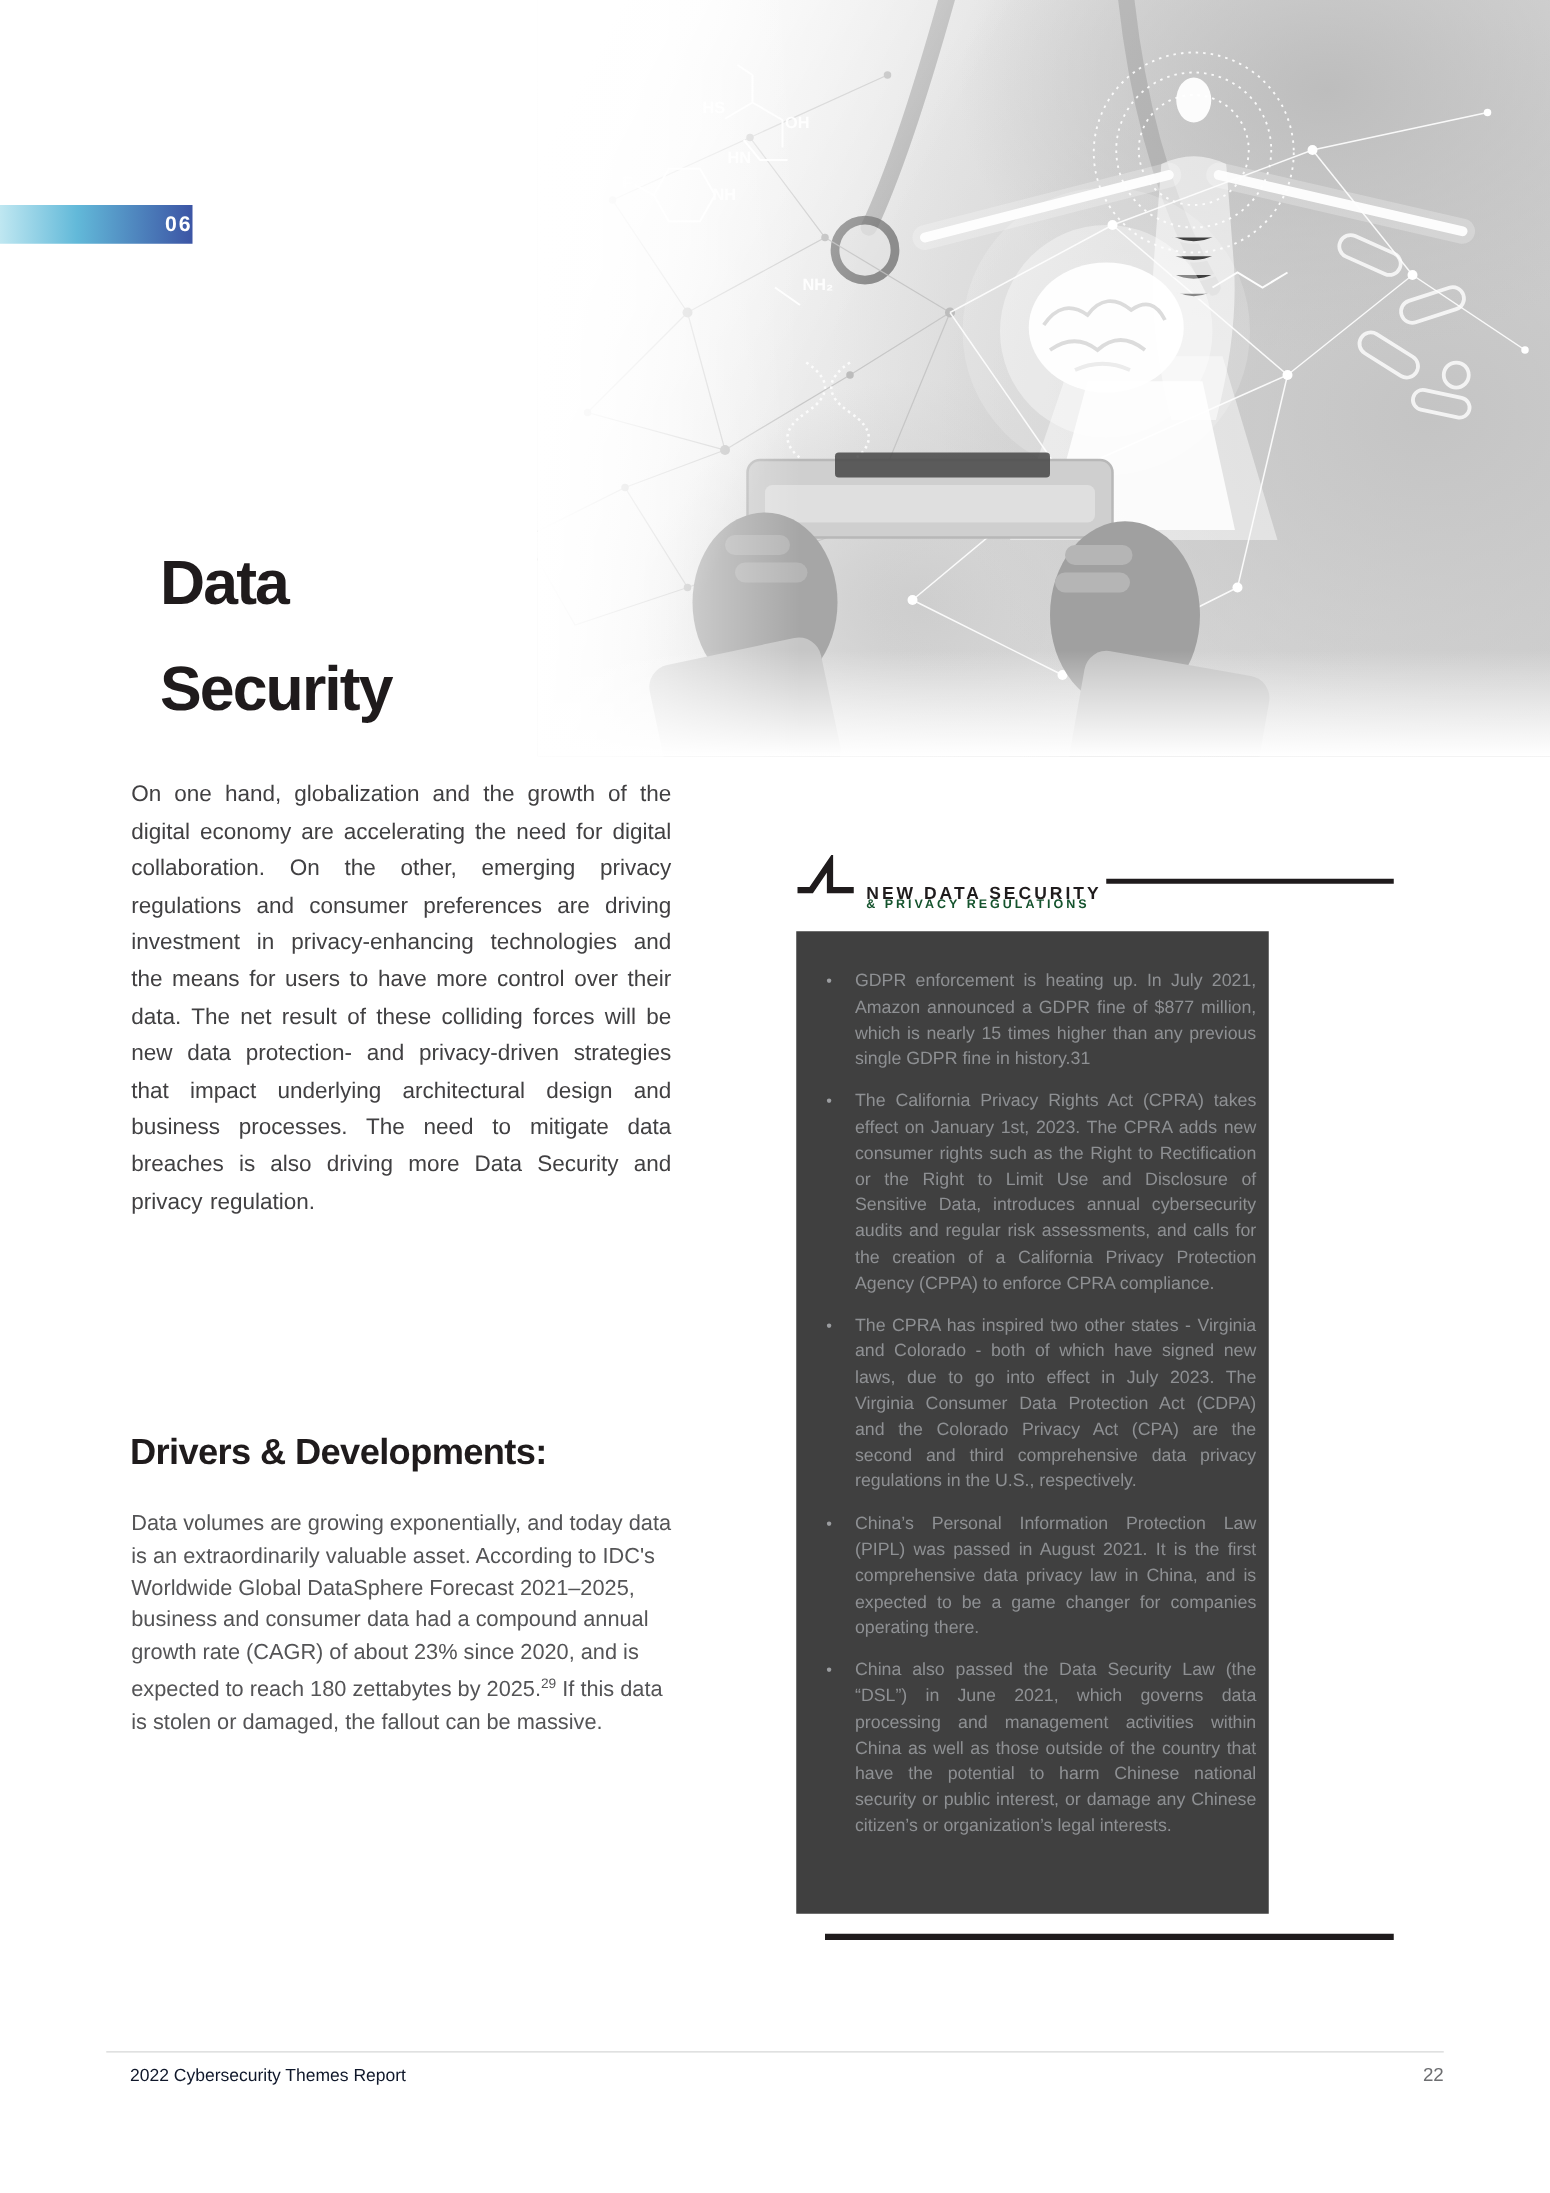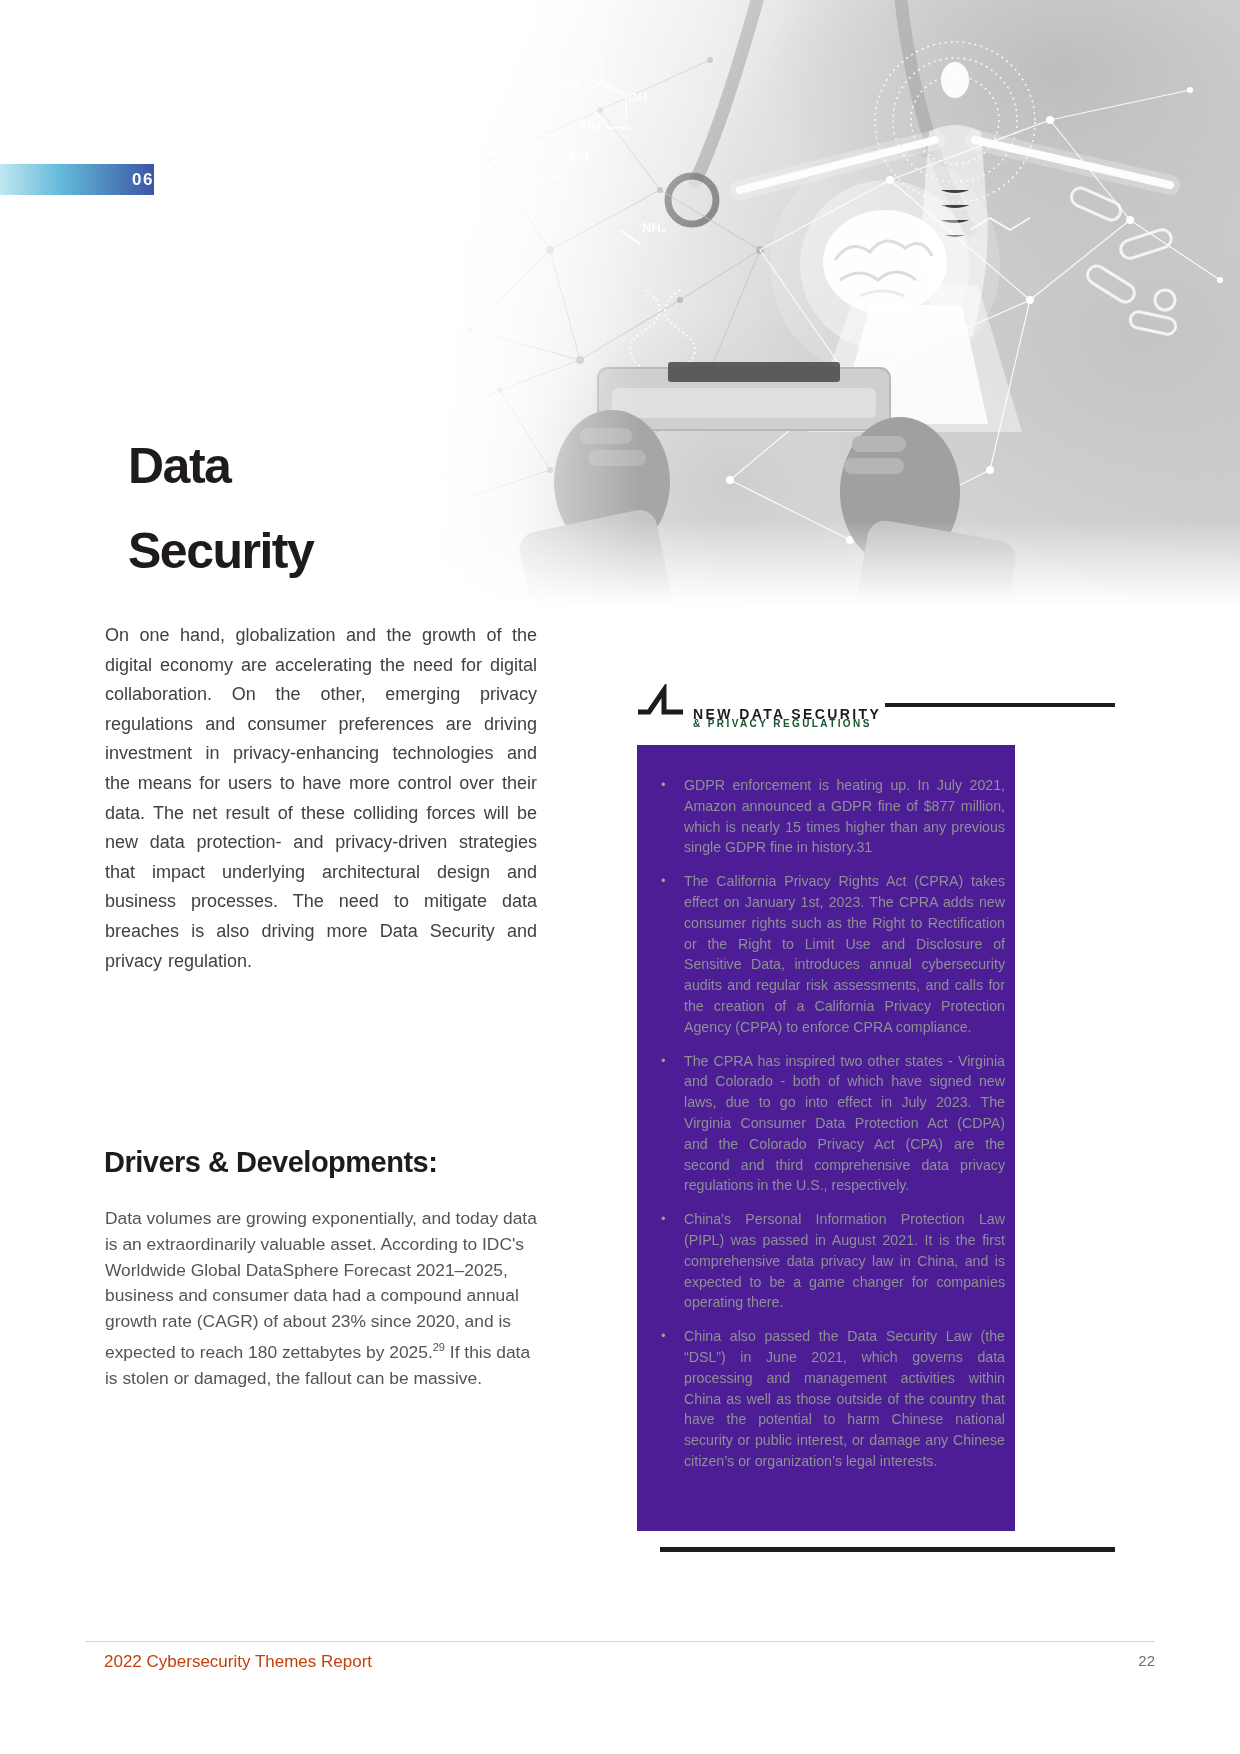--- a/index.html
+++ b/index.html
@@ -60,35 +60,35 @@
   .side-head{ position:absolute; left:637px; top:678px; width:478px; height:64px; }
   .side-head .pulse{ position:absolute; left:0; top:6px; }
   .side-head .t1{ position:absolute; left:56px; top:16px; font-size:14px; font-weight:800;
     letter-spacing:2.4px; color:#1f1b1c; white-space:nowrap;margin-top:12px;}
   .side-head .t2{ position:absolute; left:56px; top:40px; font-size:10px; font-weight:800;
     letter-spacing:2.4px; color:#14532d; white-space:nowrap;}
   .side-head .head-rule{ position:absolute; left:248px; right:0; top:25px; height:4px; background:#1f1b1c; }
 
   .reg-box{
     position:absolute; left:637px; top:745px; width:378px; height:786px;
-    background:#4c1d95; padding:30px 10px 24px 20px; overflow:hidden;
+    background:#404040; padding:30px 10px 24px 20px; overflow:hidden;
   }
   .reg-box ul{ list-style:none; }
   .reg-box li{
     position:relative; padding-left:27px; margin-bottom:13px;
     font-size:14.2px; line-height:20.8px; color:#8e9093; text-align:justify;
   }
   .reg-box li::before{
     content:"•"; position:absolute; left:4px; top:0; color:#9b9da0; font-size:13px;
   }
   .side-bottom-rule{ position:absolute; left:660px; top:1547px; width:455px; height:5px; background:#1f1b1c; }
 
   
   .footer-rule{ position:absolute; left:85px; top:1641px; width:1070px; height:1px; background:#d6d7d8; }
-  .footer-left{ position:absolute; left:104px; top:1652px; font-size:17px; color:#c2410c; }
+  .footer-left{ position:absolute; left:104px; top:1652px; font-size:14px; color:#0f172a; }
   .footer-right{ position:absolute; left:85px; top:1652px; width:1070px; text-align:right;
     font-size:15px; color:#6d6e71; }
 </style>
 </head>
 <body>
 
 <div class="page">
 
   <div class="chapter-badge">
     <span>06</span>

